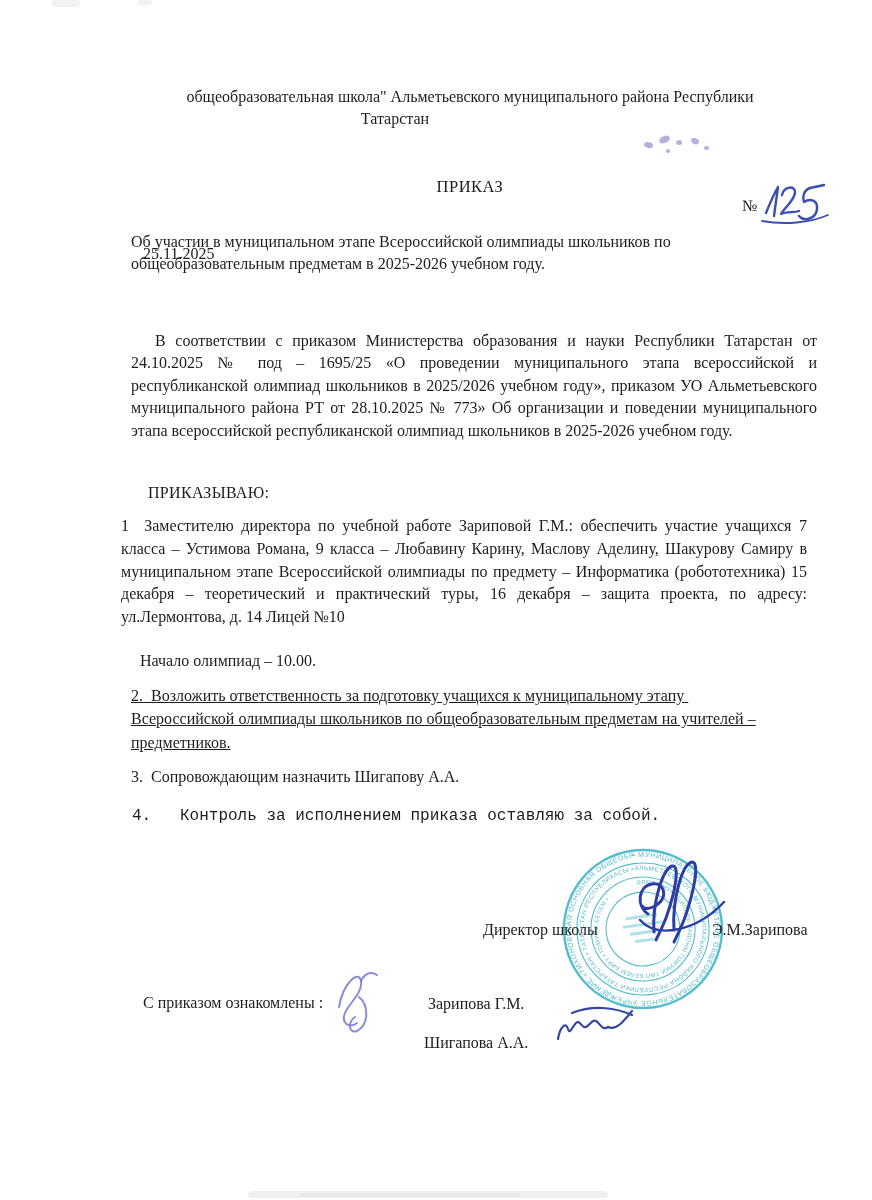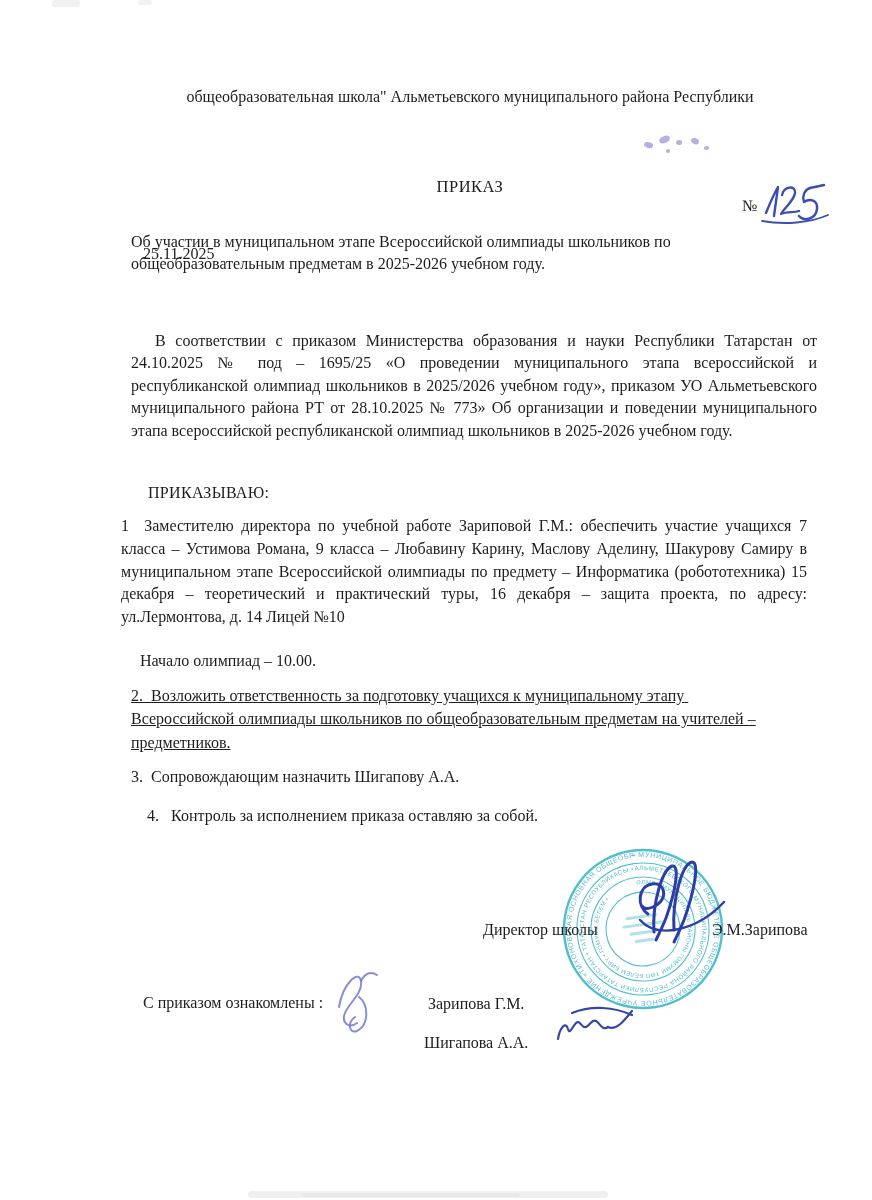--- a/index.html
+++ b/index.html
@@ -22,21 +22,21 @@
   .number-label{left:742px;top:197px;font-size:16px;}
   .number-hand{left:756px;top:182px;width:74px;height:46px;}
 
   .subject{left:131px;top:231px;width:600px;}
   .intro{left:131px;top:330px;width:686px;text-align:justify;text-indent:24px;line-height:22.4px;}
   .resolve{left:148px;top:482px;font-size:16px;letter-spacing:.3px;}
   .item1{left:121px;top:515px;width:686px;text-align:justify;line-height:22.8px;}
   .note{left:140px;top:650px;}
   .item2{left:131px;top:684px;width:660px;line-height:23.4px;text-decoration:underline;}
   .item3{left:131px;top:766px;}
-  .item4{left:147px;top:805px;}
+  .item4{left:132px;top:805px;font-family:Liberation Mono, monospace;}
 
   .director-label{left:483px;top:919px;}
   .director-name{left:712px;top:919px;}
   .ack-label{left:143px;top:992px;}
   .ack-name-1{left:428px;top:993px;}
   .ack-name-2{left:424px;top:1032px;}
 
   .stamp-wrap{left:553px;top:839px;width:180px;height:180px;transform:rotate(-8deg);opacity:.88;}
   .sig-director{left:618px;top:856px;width:112px;height:102px;}
   .sig-ack{left:325px;top:963px;width:62px;height:72px;}
@@ -59,20 +59,21 @@
   .sm-bottom2{left:300px;top:1193px;width:220px;height:4px;background:#e9e9e9;border-radius:3px;}
 
   svg{display:block;overflow:visible;}
   .inkstroke{fill:none;stroke-linecap:round;stroke-linejoin:round;}
 </style>
 </head>
 <body>
 
 <div class="abs header">
   <div class="h-line">общеобразовательная школа" Альметьевского муниципального района Республики</div>
+  <div class="h-line h-line3">Татарстан</div>
 </div>
 
 <div>
   <span class="speck sp1"></span>
   <span class="speck sp2"></span>
   <span class="speck sp3"></span>
   <span class="speck sp4"></span>
   <span class="speck sp5"></span>
   <span class="speck sp6"></span>
 </div>

